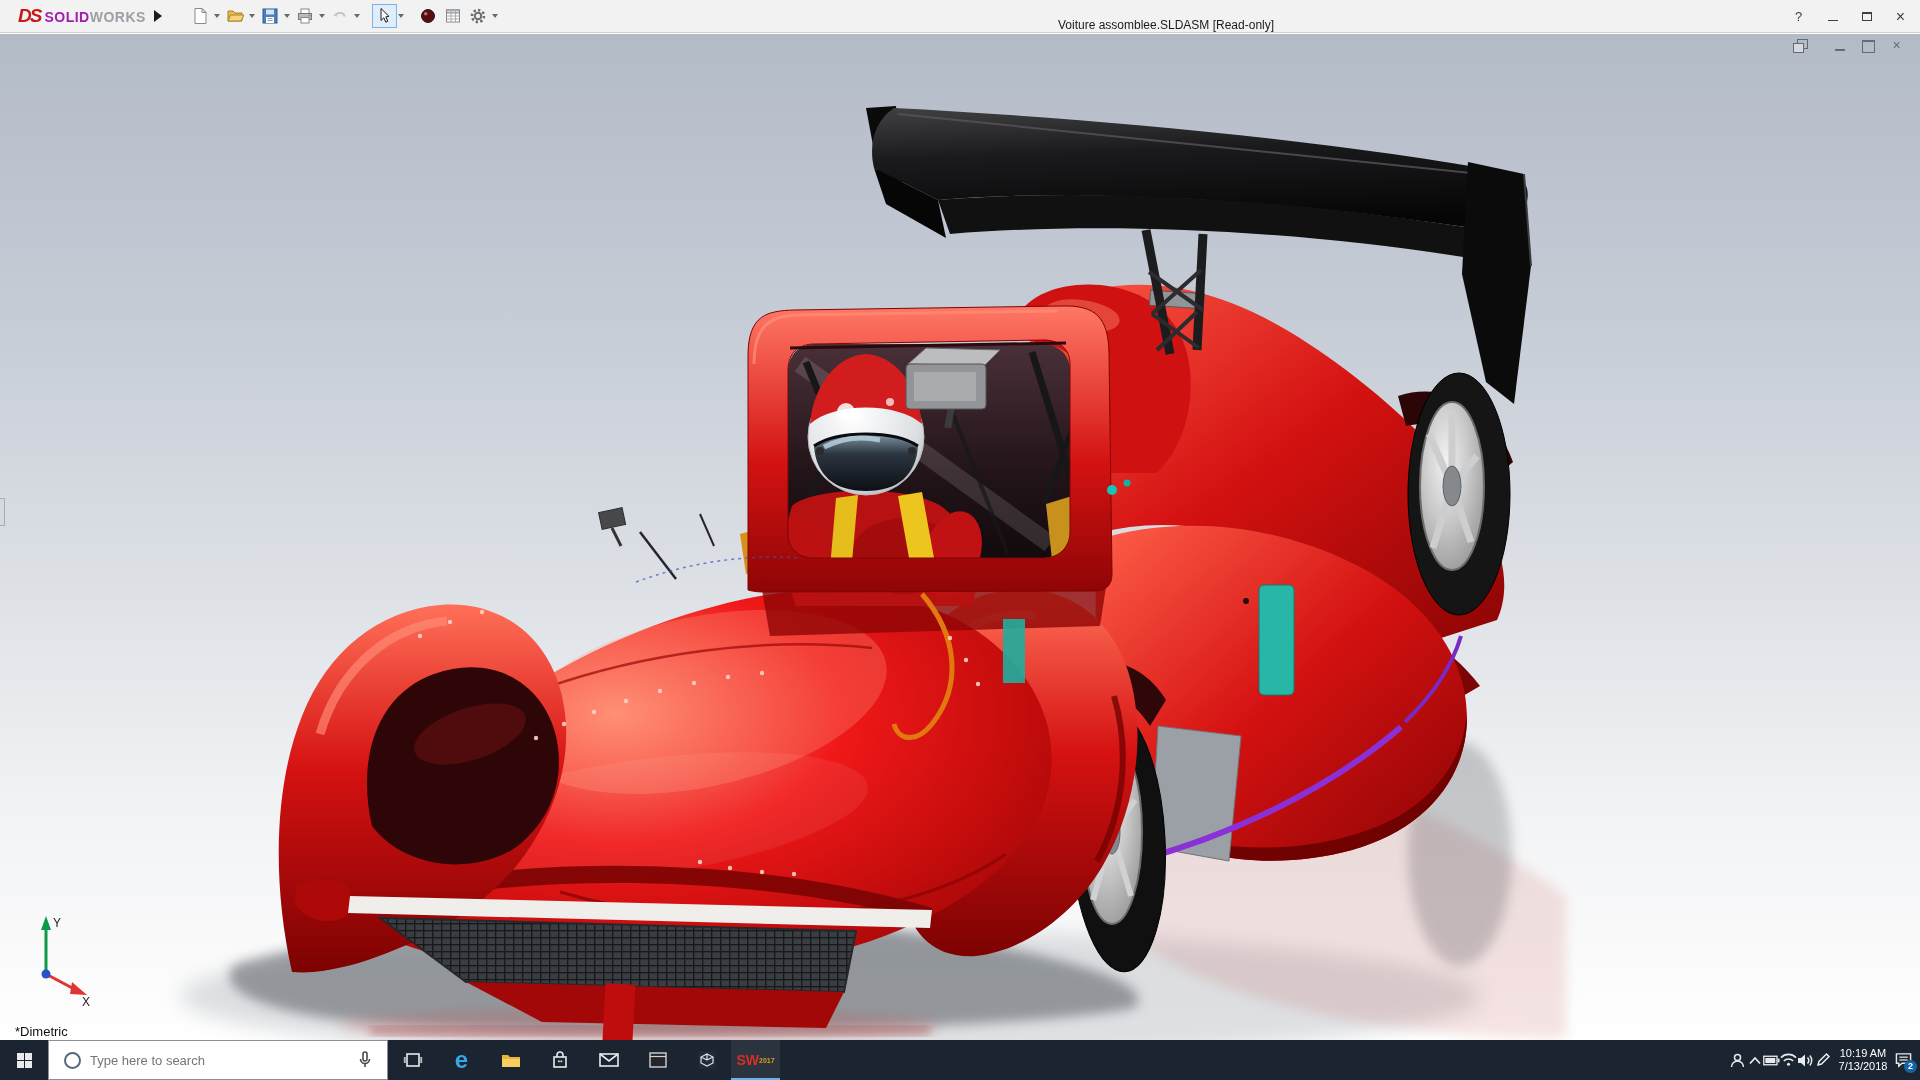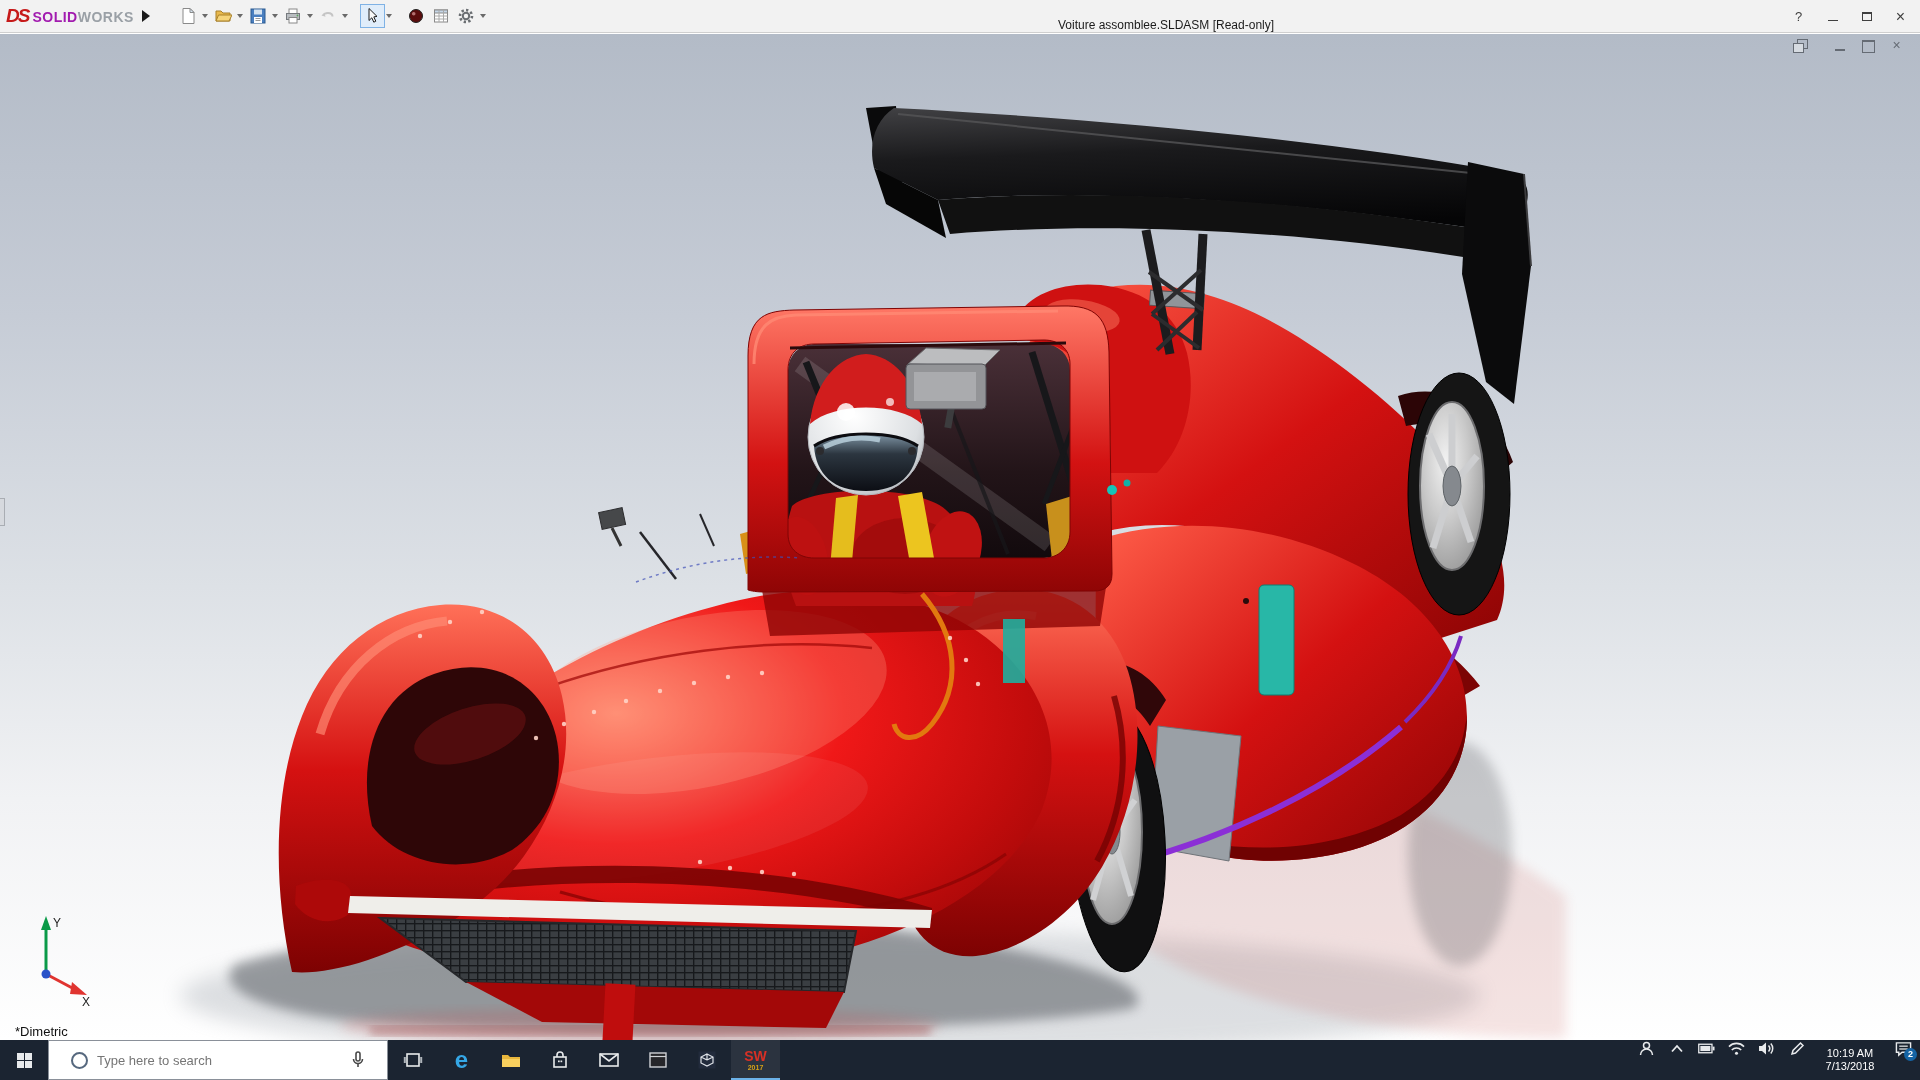--- a/index.html
+++ b/index.html
@@ -4,21 +4,21 @@
 <style>
   :root{
     --car-red:#d81212; --accent-teal:#28b7a7; --accent-purple:#8b2fd6;
     --wing-black:#0b0b0c; --taskbar-bg:#1b2431; --titlebar-bg:#f2f2f2;
   }
   *{box-sizing:border-box; margin:0; padding:0;}
   html,body{width:1920px;height:1080px;overflow:hidden;font-family:"Liberation Sans",sans-serif;}
   
   .titlebar{position:absolute;top:0;left:0;width:1920px;height:33px;background:var(--titlebar-bg);
     border-bottom:1px solid #cfcfcf;display:flex;align-items:center;z-index:30;}
-  .logo{display:flex;align-items:baseline;margin-left:6px;white-space:nowrap;}
+  .logo{display:flex;align-items:baseline;margin-left:18px;white-space:nowrap;}
   .logo .ds{color:#c61a1a;font-weight:bold;font-style:italic;font-size:19px;letter-spacing:-2px;margin-right:4px;}
   .logo .solid{color:#a21caf;font-weight:bold;font-size:14px;letter-spacing:.5px;}
   .logo .works{color:#9aa0a6;font-weight:bold;font-size:14px;letter-spacing:.5px;text-align:right;}
   .flyout{width:0;height:0;border-left:8px solid #1a1a1a;border-top:6px solid transparent;border-bottom:6px solid transparent;margin:0 10px 0 8px;cursor:pointer;}
   .toolbar{display:flex;align-items:center;margin-left:16px;}
   .tbtn{display:flex;align-items:center;justify-content:center;width:25px;height:24px;background:transparent;border:1px solid transparent;}
   .tbtn.active{background:#e0edfa;border:1px solid #7fb2e5;}
   .tbtn.disabled{opacity:.45;}
   .drop{width:0;height:0;border-top:4px solid #6a6a6a;border-left:3.5px solid transparent;border-right:3.5px solid transparent;margin:0 3px 0 1px;}
   .tgap{width:9px;}
@@ -41,30 +41,30 @@
   .cc-max::before{content:"";position:absolute;left:1px;top:1px;width:11px;height:10px;border:1px solid #525860;border-top-width:2px;}
   .cc-close{color:#525860;font-size:14px;line-height:13px;text-align:center;}
   .gapL{margin-left:12px;}
   .view-label{position:absolute;left:15px;bottom:1px;font-size:13px;color:#101010;text-align:right;}
   .splitter{position:absolute;left:0;top:464px;width:5px;height:28px;background:#d6d9de;border:1px solid #a9adb3;border-left:none;}
   
   .taskbar{position:absolute;bottom:0;left:0;width:1920px;height:40px;background:var(--taskbar-bg);display:flex;align-items:stretch;z-index:40;}
   .startbtn{width:48px;display:flex;align-items:center;justify-content:center;background:transparent;border:none;}
   .winlogo{display:grid;grid-template-columns:7px 7px;grid-template-rows:7px 7px;gap:1px;}
   .winlogo span{background:#e8eaec;}
-  .searchbox{width:340px;background:#ffffff;border:1px solid #8a9099;display:flex;align-items:center;padding:0 22px;gap:9px;}
+  .searchbox{width:340px;background:#ffffff;border:1px solid #8a9099;display:flex;align-items:center;padding:0 15px;gap:9px;}
   .cortana{width:17px;height:17px;border:2px solid #56687e;border-radius:50%;flex:none;}
   .searchbox input{flex:1;border:none;outline:none;font-size:13px;color:#444;font-family:"Liberation Sans",sans-serif;background:transparent;}
   .tkbtn{width:49px;display:flex;align-items:center;justify-content:center;background:transparent;border:none;position:relative;}
   .tkbtn.active{background:rgba(255,255,255,.07);box-shadow:inset 0 -2px 0 #6cb2e8;}
   .edge-e{color:#35a7e6;font-size:24px;font-weight:bold;line-height:1;}
-  .swtile{display:flex;flex-direction:column;align-items:center;line-height:1;}
+  .swtile{display:flex;flex-direction:row;align-items:center;line-height:1;}
   .swtile .sw{color:#d93025;font-weight:bold;font-size:14px;letter-spacing:0;}
   .swtile .yr{color:#d4a017;font-weight:bold;font-size:7px;margin-top:1px;}
-  .tray{margin-left:auto;display:flex;gap:13px;padding-right:8px;}
+  .tray{margin-left:auto;display:flex;align-items:center;padding-right:8px;}
   .trayicon{width:17px;height:17px;display:flex;align-items:center;justify-content:center;background:transparent;border:none;position:relative;}
   .clock{width:64px;text-align:center;color:#fff;font-size:11px;line-height:13px;background:transparent;border:none;font-family:"Liberation Sans",sans-serif;}
   .badge{position:absolute;right:-5px;bottom:-4px;width:13px;height:13px;border-radius:50%;background:#1464a5;color:#fff;
     font-size:9px;line-height:13px;text-align:center;font-weight:bold;}
 </style>
 </head>
 <body>
 
 <header class="titlebar">
   <div class="logo">

